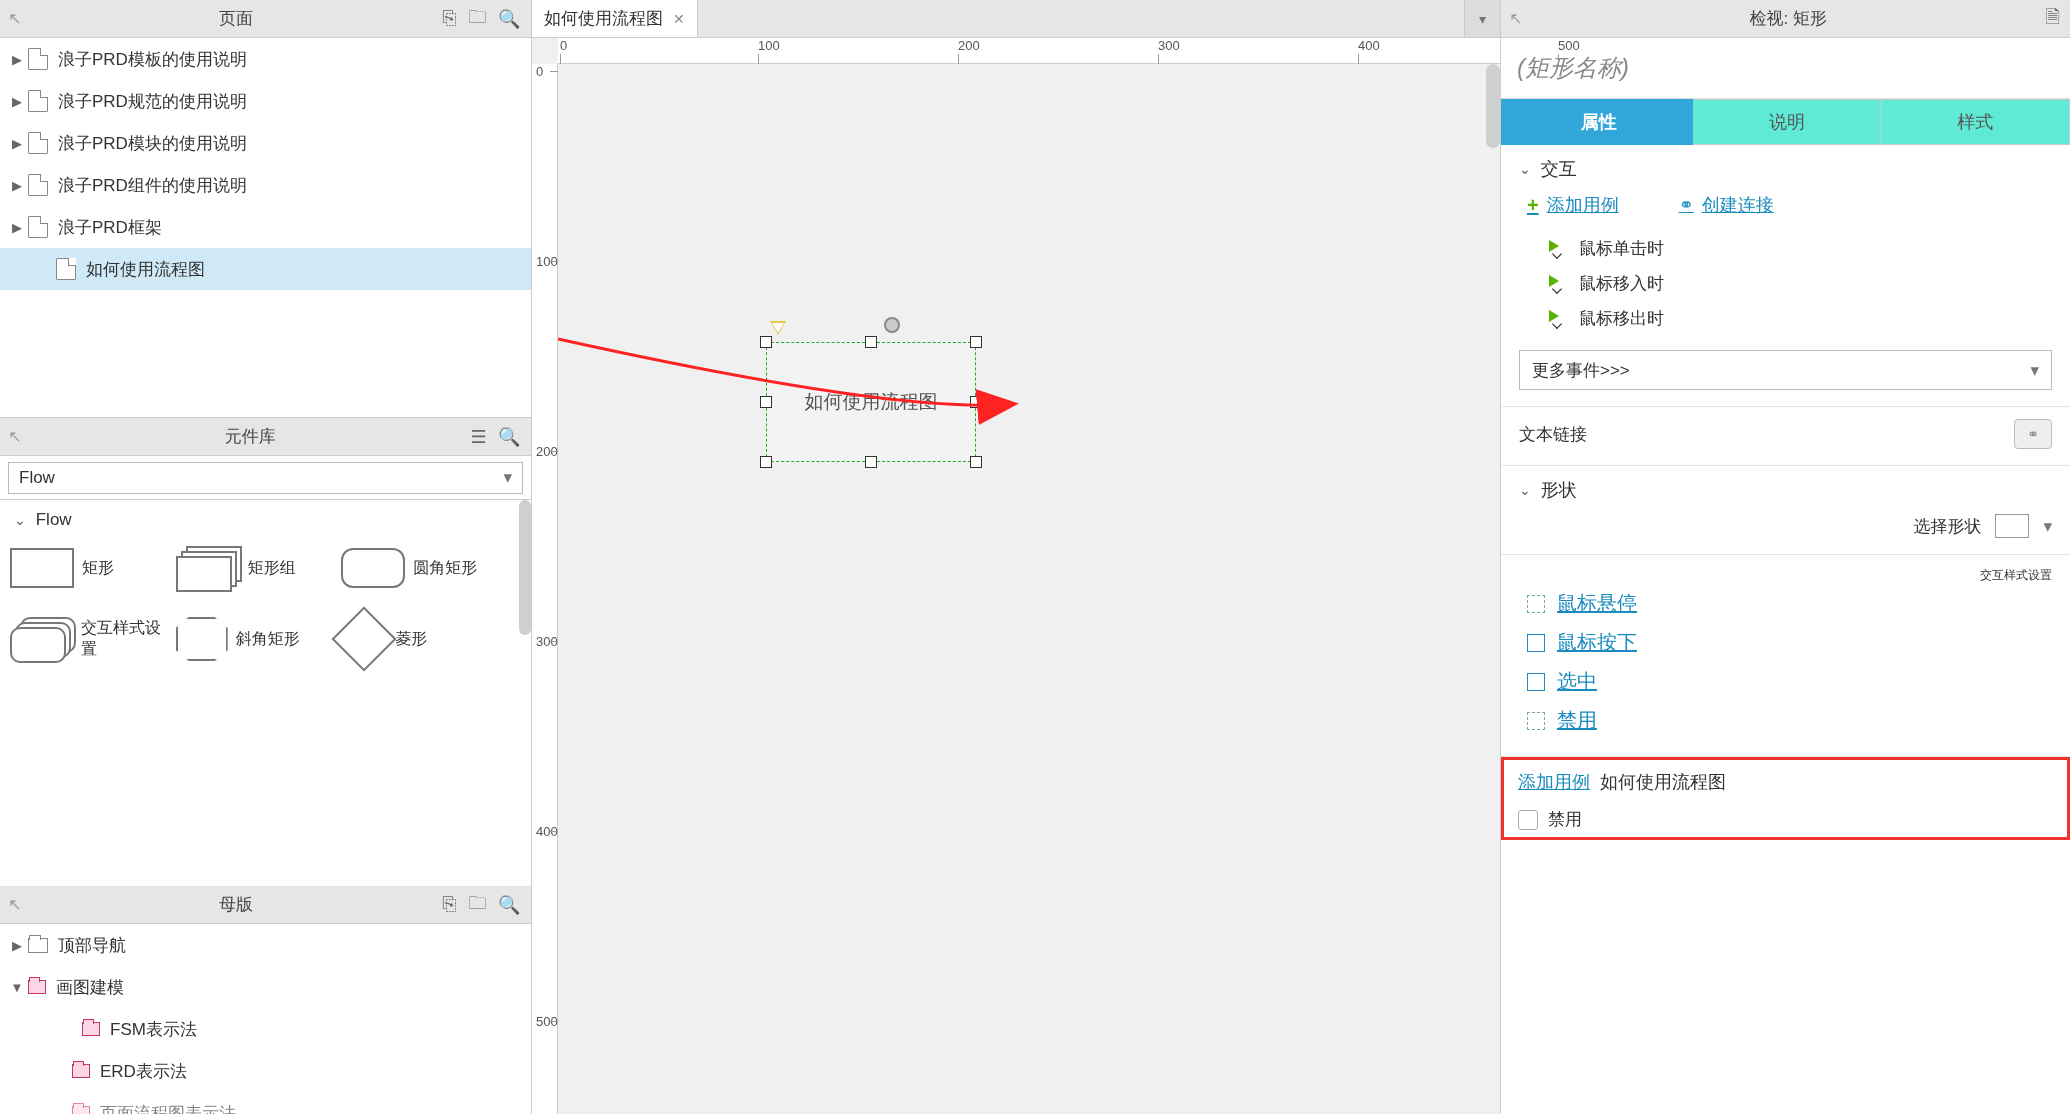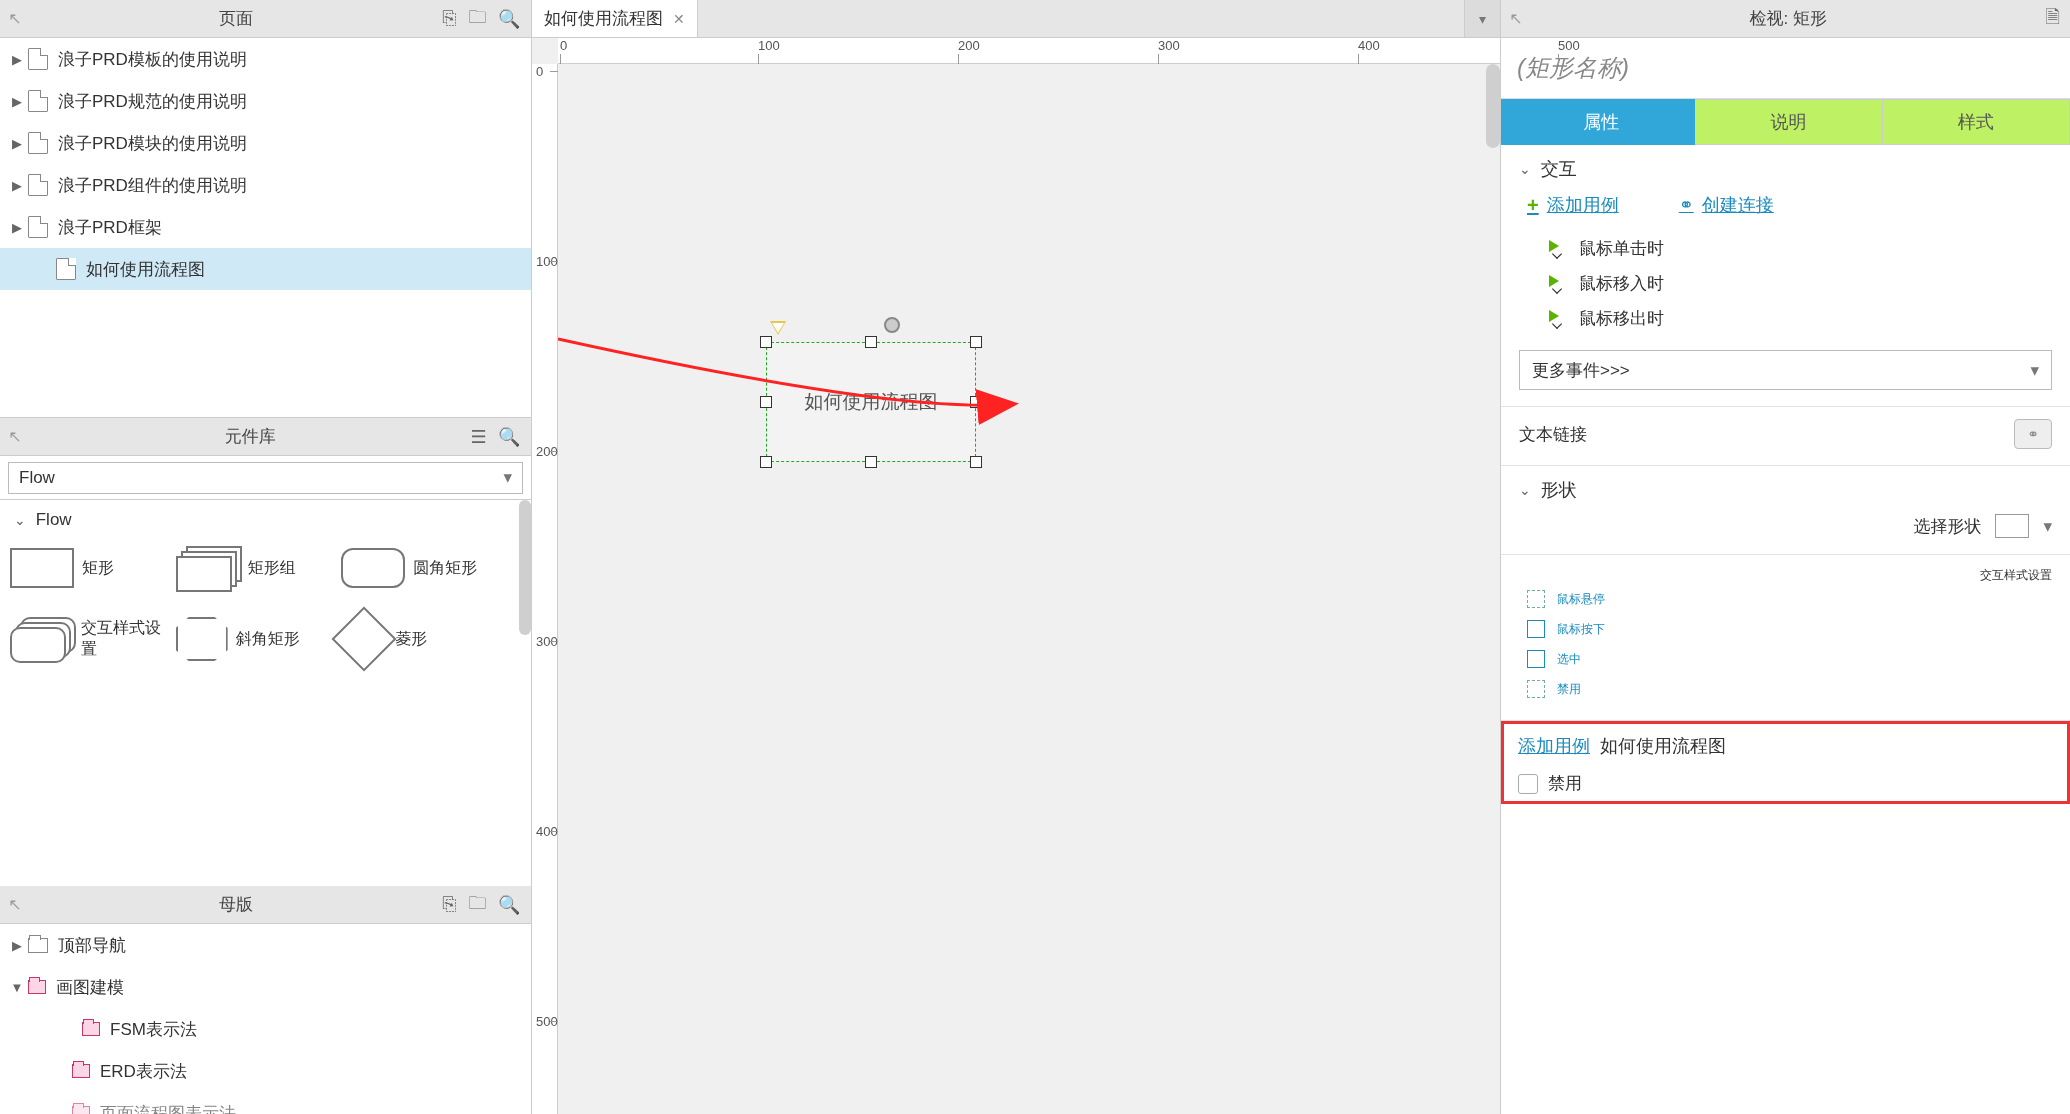--- a/index.html
+++ b/index.html
@@ -82,43 +82,43 @@
   .conn-tri{position:absolute; left:3px; top:-22px; width:0;height:0;border-left:8px solid transparent;border-right:8px solid transparent;border-top:14px solid #e6c84a;}
   .conn-tri::after{content:"";position:absolute;left:-6px;top:-12px;border-left:6px solid transparent;border-right:6px solid transparent;border-top:10px solid #fff;}
 
   
   .arrow-svg{position:absolute; left:0; top:0; pointer-events:none;}
 
   
   .right-col { width:570px; background:#f4f4f4; border-left:1px solid #ccc; display:flex; flex-direction:column; }
   .insp-name { padding:14px 16px; font-size:24px; font-style:italic; color:#888; background:#fff; border-bottom:1px solid #ddd;}
   .insp-tabs { display:flex; height:46px; }
-  .insp-tab { flex:1; display:flex; align-items:center; justify-content:center; font-size:18px; background:#bef264; border:1px solid #ccc; border-left:none; color:#555;}
-  .insp-tab:first-child{border-left:7px solid #be185d;}
+  .insp-tab { flex:1; display:flex; align-items:center; justify-content:center; font-size:18px; background:#5eead4; border:1px solid #ccc; border-left:none; color:#555;}
+  .insp-tab:first-child{border-left:4px solid #be185d;font-weight:bold;}
   .insp-tab.active { background:#30a7d8; color:#fff; border-color:#30a7d8;}
   .insp-body { flex:1; overflow:auto; padding:0; background:#fff;}
   .section { border-bottom:1px solid #e3e3e3; padding:12px 18px 16px 18px;}
   .sec-head { display:flex; align-items:center; font-size:18px; color:#333; margin-bottom:12px;}
   .sec-head .chev{margin-right:10px;color:#666;font-size:14px;}
   .row-links { display:flex; gap:60px; margin:6px 0 14px 8px;}
   .linkish { color:#1a8bbf; text-decoration:underline; font-size:18px; display:flex; align-items:center; gap:8px;}
   .plus-ico{color:#5ab300;font-weight:bold;font-size:20px;text-decoration:none;}
   .link-chain{color:#1a8bbf;font-size:18px;}
   .ev-item{display:flex;align-items:center;gap:12px;padding:6px 0 6px 30px;font-size:17px;}
   .ev-ico{width:18px;height:18px;position:relative;}
   .ev-ico::before{content:"";position:absolute;left:0;top:0;border-left:10px solid #5ab300;border-top:6px solid transparent;border-bottom:6px solid transparent;}
   .ev-ico::after{content:"";position:absolute;left:2px;top:8px;width:10px;height:10px;border-left:2px solid #333;border-bottom:2px solid #333;transform:rotate(-45deg) scale(0.6);}
   .more-select{margin-top:14px;height:40px;border:1px solid #bbb;background:#fff;display:flex;align-items:center;justify-content:space-between;padding:0 12px;font-size:17px;}
   .textlink-row{display:flex;align-items:center;justify-content:space-between;}
   .chain-btn{width:38px;height:30px;border:1px solid #bbb;background:#eee;border-radius:4px;display:flex;align-items:center;justify-content:center;color:#888;}
   .shape-pick{display:flex;align-items:center;gap:14px;font-size:17px;justify-content:flex-end;}
   .shape-swatch{width:34px;height:24px;border:1px solid #999;background:#fff;}
   .drop-arr{color:#777;}
   .style-list .it{display:flex;align-items:center;gap:12px;padding:6px 0 6px 8px;}
-  .style-list .lnk{color:#1a8bbf;font-size:12px;}
+  .style-list .lnk{color:#1a8bbf;text-decoration:underline;font-size:20px;}
   .mini-ico{width:18px;height:18px;border:1px dashed #7aa;display:inline-block;}
   .mini-ico.solid{border-style:solid;border-color:#1a8bbf;}
   .ref-row{display:flex;align-items:center;gap:10px;font-size:18px;}
   .ref-row .lnk{color:#1a8bbf;text-decoration:underline;}
   .redbox{border:3px solid #e33; padding:10px 14px 6px 14px;}
   .chk{width:20px;height:20px;border:1.5px solid #aaa;border-radius:3px;display:inline-block;margin-right:10px;vertical-align:middle;}
 </style>
 </head>
 <body>
 

